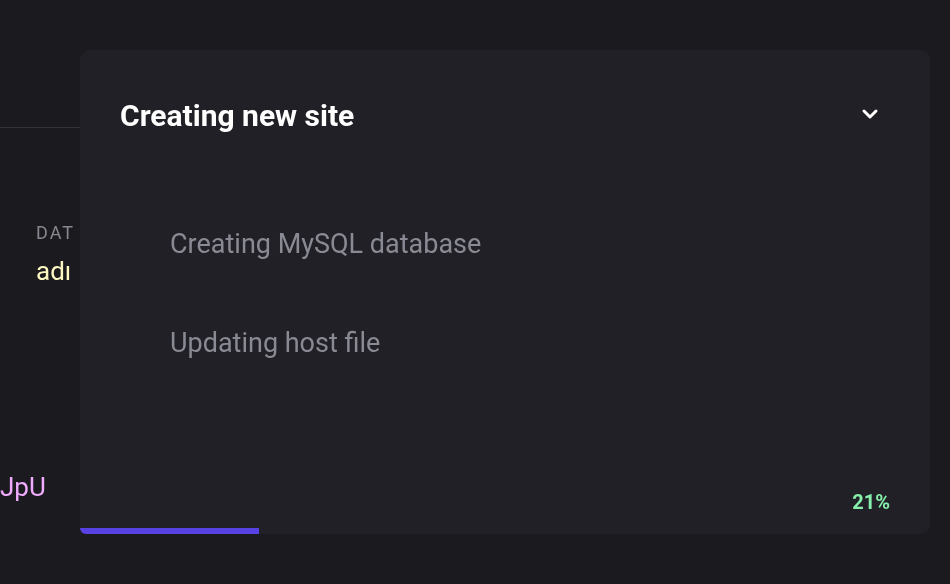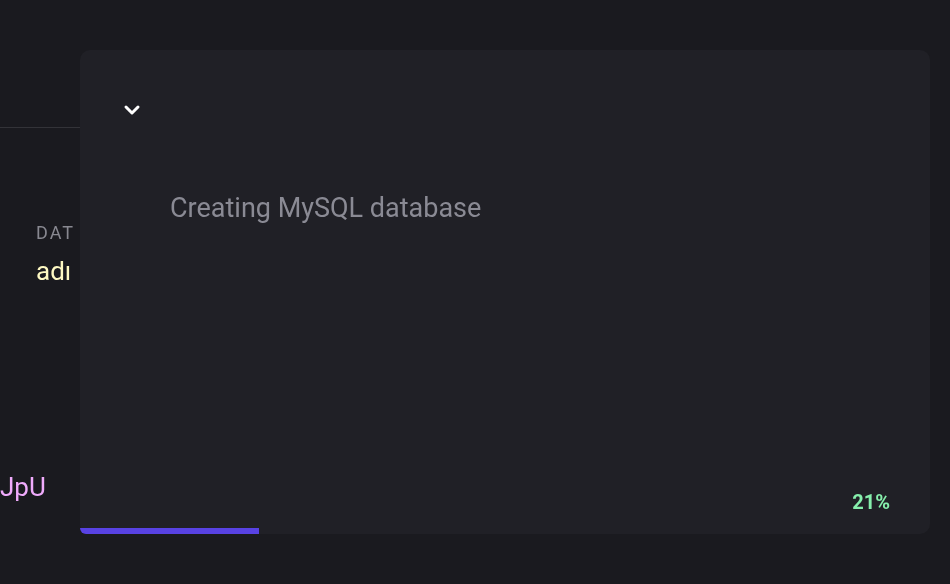--- a/index.html
+++ b/index.html
@@ -121,20 +121,21 @@
       font-size: 27px;
       font-weight: 400;
     }
     
     .step-active .step-text {
       color: #ffffff;
     }
     
     .step-pending .step-text {
       color: #8a8a94;
+      margin-top: 29px;
     }
     
     .progress-percent {
       position: absolute;
       bottom: 20px;
       right: 40px;
       color: #86efac;
       font-size: 20px;
       font-weight: 700;
     }
@@ -151,32 +152,37 @@
 </head>
 <body>
 
 <div class="divider"></div>
 <div class="bg-label">DAT</div>
 <div class="bg-adm">adı</div>
 <div class="bg-jpu">JpU</div>
 
 <div class="panel">
   <div class="panel-header">
+    <div class="panel-title">Creating new site</div>
     <div class="chevron">
       <svg width="24" height="24" viewBox="0 0 24 24" fill="none" stroke="currentColor" stroke-width="3" stroke-linecap="round" stroke-linejoin="round">
         <polyline points="6 9 12 15 18 9"></polyline>
       </svg>
     </div>
   </div>
 
   <div class="steps">
 
     <div class="step step-pending">
       <div class="step-icon-placeholder"></div>
       <div class="step-text">Creating MySQL database</div>
     </div>
 
 
+    <div class="step step-pending">
+      <div class="step-icon-placeholder"></div>
+      <div class="step-text">Updating host file</div>
+    </div>
   </div>
 
   <div class="progress-percent">21%</div>
   <div class="progress-bar" style="width: 178.5px;"></div>
 </div>
 
 </body></html>

